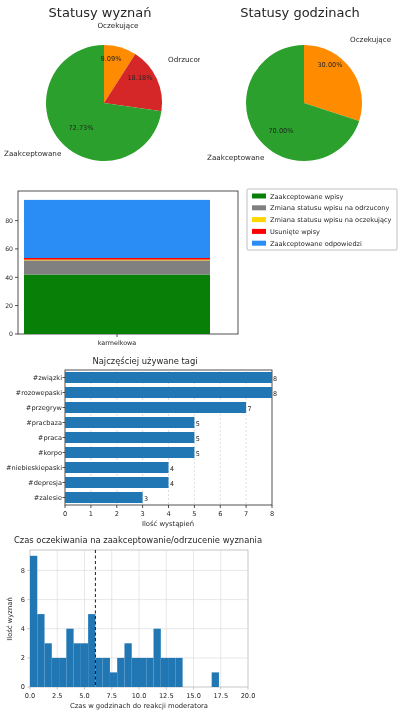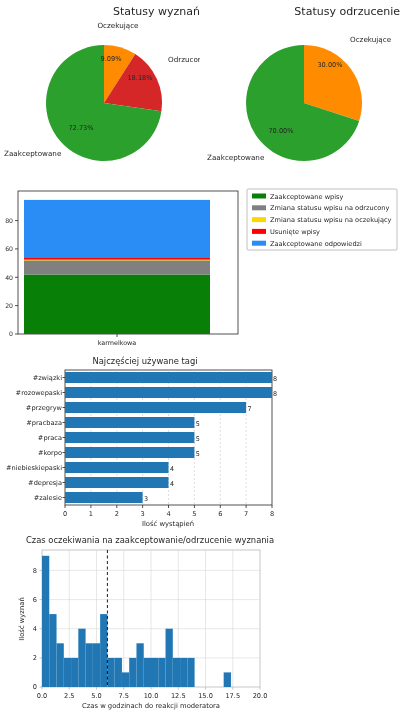--- a/index.html
+++ b/index.html
@@ -8,30 +8,30 @@
     font-family:"DejaVu Sans","Liberation Sans",sans-serif;
     color:#262626;overflow:hidden;position:relative;
   }
   .panel{position:absolute;}
   svg{display:block;}
   text{font-family:"DejaVu Sans","Liberation Sans",sans-serif;fill:#262626;}
 
   
   #pie-confessions{left:0px;top:0px;width:200px;height:182px;}
   #pie-answers{left:200px;top:0px;width:200px;height:182px;}
-  .pie-title{position:absolute;width:100%;top:5px;font-size:11px;text-align:right;}
+  .pie-title{position:absolute;width:100%;top:5px;font-size:13px;text-align:center;}
 
   
   #stacked-panel{left:0px;top:185px;width:400px;height:165px;}
 
   
   #tags-panel{left:0px;top:350px;width:280px;height:180px;text-decoration:underline;}
 
   
-  #hist-panel{left:0px;top:530px;width:280px;height:184px;padding-left:12px;}
+  #hist-panel{left:0px;top:530px;width:280px;height:184px;}
 </style>
 </head>
 <body>
 
 <div class="panel" id="pie-confessions">
   <div class="pie-title">Statusy wyznań</div>
   <svg width="200" height="182" viewBox="0 0 200 182">
     <g>
 
       <path fill="#ff8c00" d="M 104 103 L 104 45 A 58 58 0 0 1 135.3 54.1 Z"></path>
@@ -43,21 +43,21 @@
     <text x="118" y="28" text-anchor="middle" font-size="7.2">Oczekujące</text>
     <text x="168" y="62" text-anchor="start" font-size="7.2">Odrzucone</text>
     <text x="4" y="156" text-anchor="start" font-size="7.2">Zaakceptowane</text>
     <text x="111" y="61" text-anchor="middle" font-size="6.6">9.09%</text>
     <text x="140" y="80" text-anchor="middle" font-size="6.6">18.18%</text>
     <text x="81" y="130" text-anchor="middle" font-size="6.6">72.73%</text>
   </svg>
 </div>
 
 <div class="panel" id="pie-answers">
-  <div class="pie-title">Statusy odrzucenie</div>
+  <div class="pie-title">Statusy godzinach</div>
   <svg width="200" height="182" viewBox="0 0 200 182">
     <g>
 
       <path fill="#ff8c00" d="M 104 103 L 104 45 A 58 58 0 0 1 159.2 120.9 Z"></path>
 
       <path fill="#2ca02c" d="M 104 103 L 159.2 120.9 A 58 58 0 1 1 104 45 Z"></path>
     </g>
     <text x="150" y="42" text-anchor="start" font-size="7.2">Oczekujące</text>
     <text x="7" y="160" text-anchor="start" font-size="7.2">Zaakceptowane</text>
     <text x="130" y="67" text-anchor="middle" font-size="6.6">30.00%</text>

